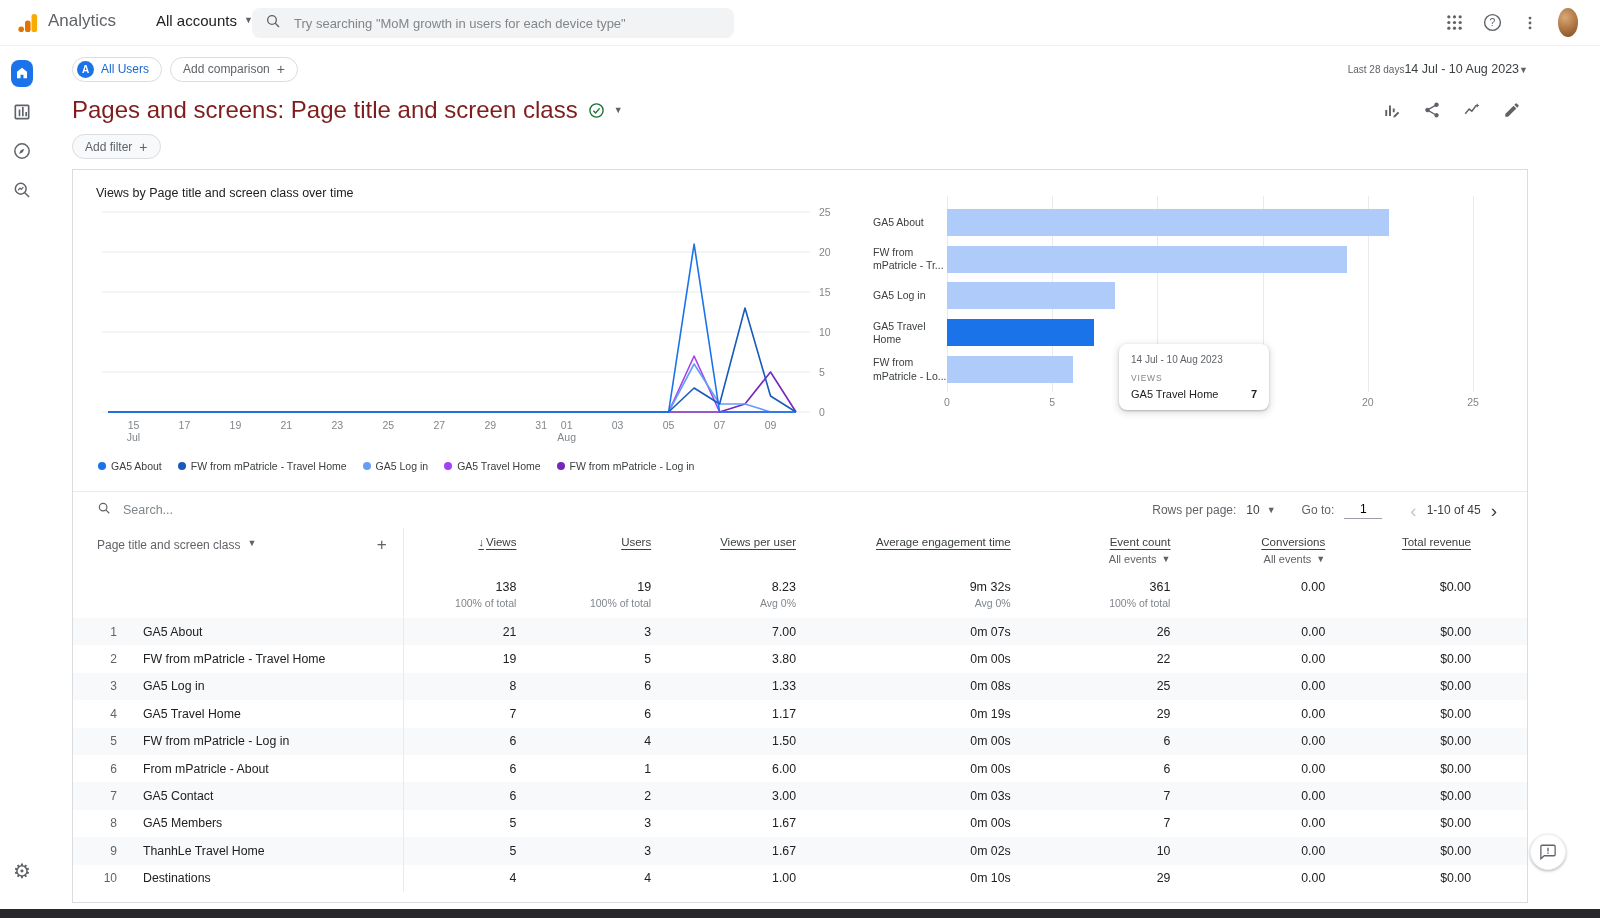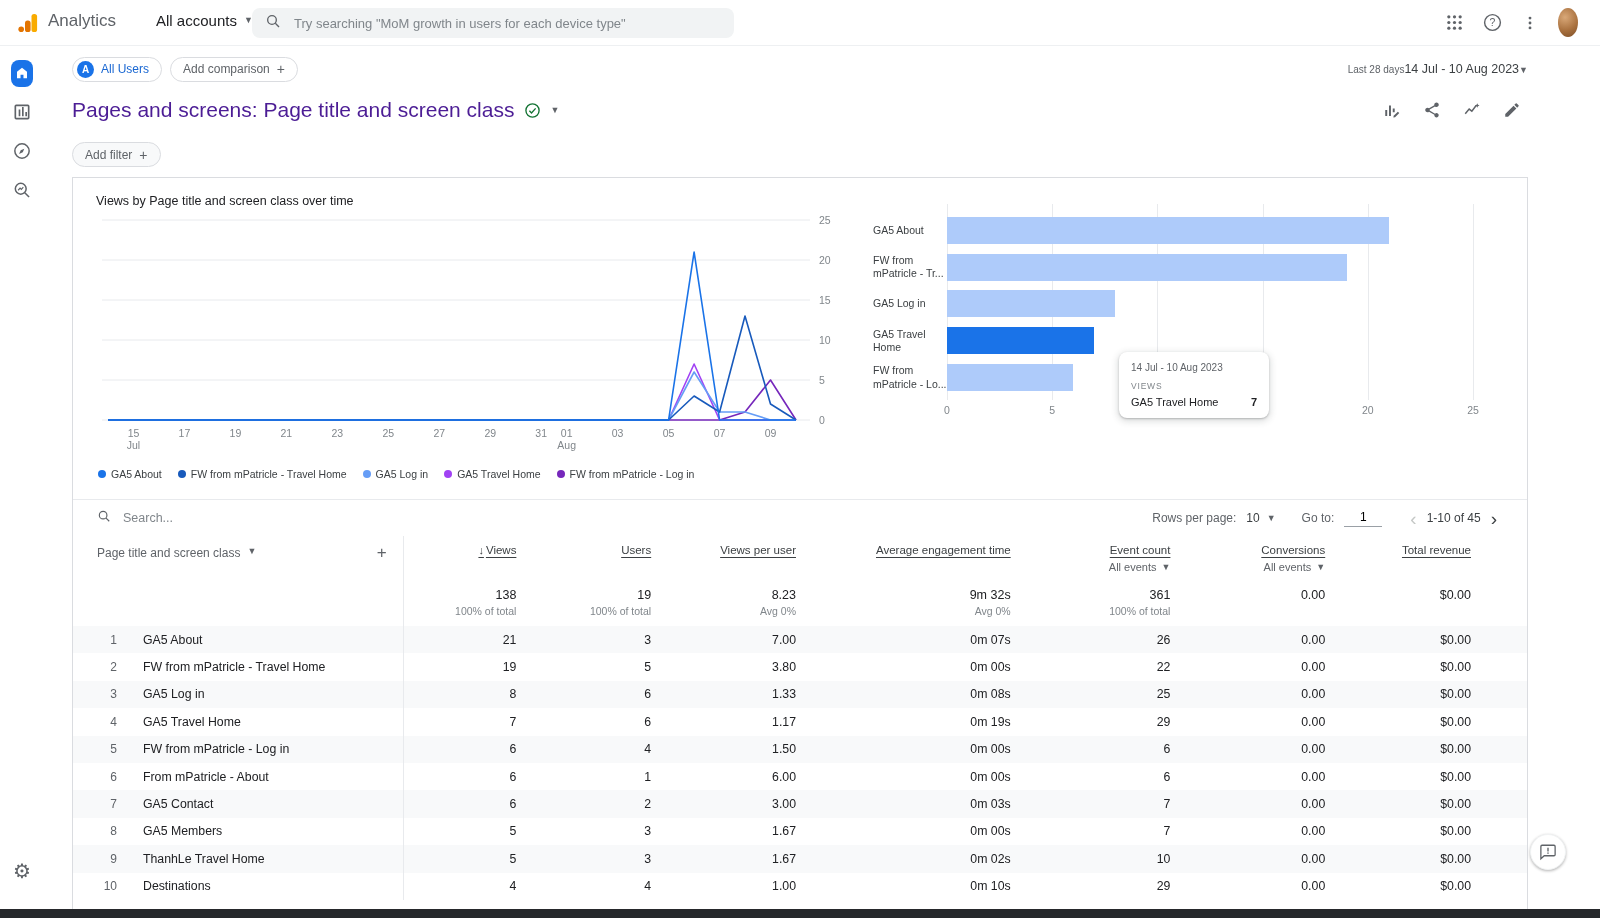--- a/index.html
+++ b/index.html
@@ -50,26 +50,26 @@
   .chip-avatar { width:17px; height:17px; border-radius:50%; background:#1a73e8; color:#fff;
     font-size:10px; font-weight:bold; display:flex; align-items:center; justify-content:center; }
   .chip-all-users .chip-label { font-size:12px; color:#1967d2; }
   .chip-add-comparison { padding:0 12px; gap:7px; color:#5f6368; font-size:12px; }
   .plus-glyph { font-size:14px; color:#5f6368; }
   .date-selector { margin-left:auto; display:flex; align-items:baseline; cursor:pointer; }
   .date-preset { font-size:10px; color:#5f6368; }
   .date-range { font-size:12.5px; color:#3c4043; }
 
   .title-row { margin-top:12px; display:flex; align-items:center; }
-  .page-title { font-size:21px; color:#4c1d95; font-weight:400; }
+  .page-title { font-size:24px; color:#7f1d1d; font-weight:400; }
   .title-badge { margin-left:10px; display:flex; align-items:center; }
   .title-caret { margin-left:9px; font-size:9px; color:#5f6368; cursor:pointer; }
   .title-actions { margin-left:auto; display:flex; gap:8px; }
 
-  .filter-row { margin-top:16px; }
+  .filter-row { margin-top:8px; }
   .add-filter-chip { display:inline-flex; align-items:center; gap:7px; height:25px; padding:0 12px;
     border:1px solid #dadce0; border-radius:13px; background:#f8f9fa; font-size:12px; color:#5f6368;
     cursor:pointer; font-family:inherit; }
 
   
   .card { margin-top:10px; border:1px solid #dadce0; border-radius:0; background:#fff;
     height:734px; position:relative; overflow:hidden; }
 
   .charts { position:relative; height:322px; border-bottom:1px solid #e8eaed; }
   .chart-title { font-size:12.5px; color:#202124; }

